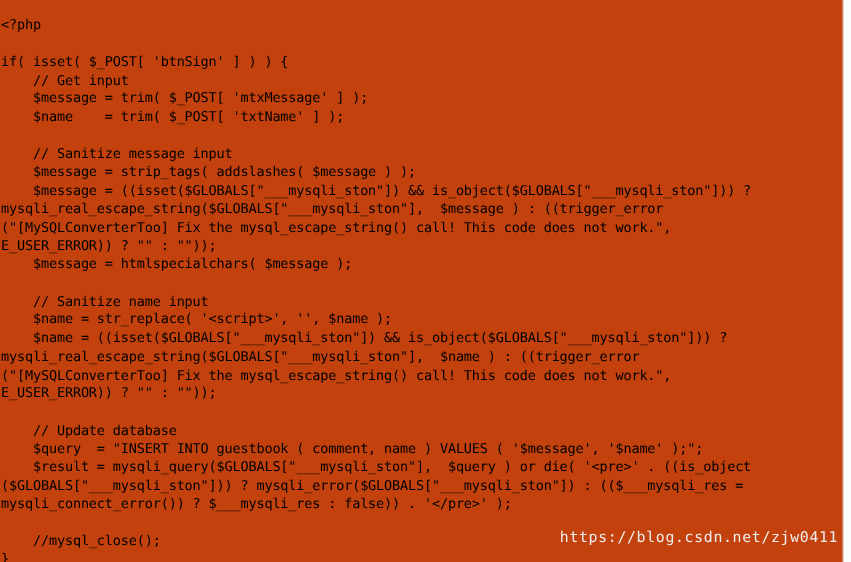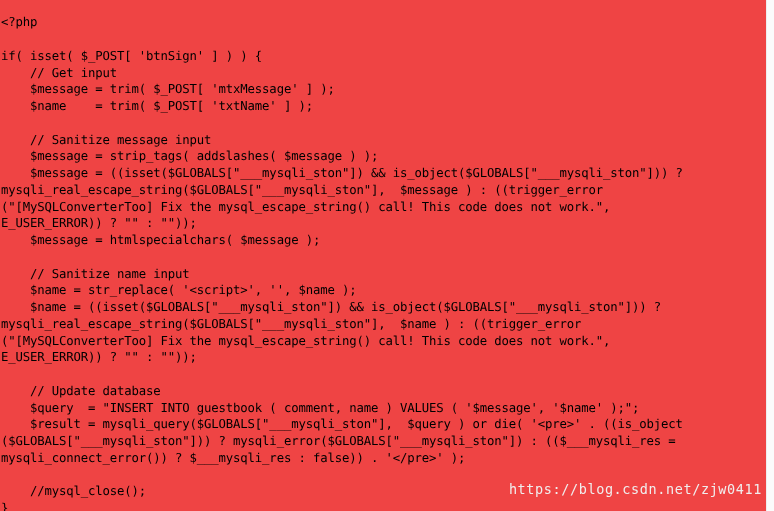--- a/index.html
+++ b/index.html
@@ -73,21 +73,21 @@
     letter-spacing: 0.6px;
     color: #f0eeee;
     user-select: none;
     pointer-events: none;
     white-space: nowrap;
   }
 </style>
 </head>
 <body>
 
-<div id="screenshot" style="background: #ef4444;">
+<div id="screenshot" style="background: #c2410c;">
 
   <pre class="code-block" id="code-block" style="color: rgb(0, 0, 0);"><span class="code-line">&lt;?php</span><span class="code-line blank">&nbsp;</span><span class="code-line">if( isset( $_POST[ 'btnSign' ] ) ) {</span><span class="code-line">    // Get input</span><span class="code-line">    $message = trim( $_POST[ 'mtxMessage' ] );</span><span class="code-line">    $name    = trim( $_POST[ 'txtName' ] );</span><span class="code-line blank">&nbsp;</span><span class="code-line">    // Sanitize message input</span><span class="code-line">    $message = strip_tags( addslashes( $message ) );</span><span class="code-line">    $message = ((isset($GLOBALS["___mysqli_ston"]) &amp;&amp; is_object($GLOBALS["___mysqli_ston"])) ?</span><span class="code-line">mysqli_real_escape_string($GLOBALS["___mysqli_ston"],  $message ) : ((trigger_error</span><span class="code-line">("[MySQLConverterToo] Fix the mysql_escape_string() call! This code does not work.",</span><span class="code-line">E_USER_ERROR)) ? "" : ""));</span><span class="code-line">    $message = htmlspecialchars( $message );</span><span class="code-line blank">&nbsp;</span><span class="code-line">    // Sanitize name input</span><span class="code-line">    $name = str_replace( '&lt;script&gt;', '', $name );</span><span class="code-line">    $name = ((isset($GLOBALS["___mysqli_ston"]) &amp;&amp; is_object($GLOBALS["___mysqli_ston"])) ?</span><span class="code-line">mysqli_real_escape_string($GLOBALS["___mysqli_ston"],  $name ) : ((trigger_error</span><span class="code-line">("[MySQLConverterToo] Fix the mysql_escape_string() call! This code does not work.",</span><span class="code-line">E_USER_ERROR)) ? "" : ""));</span><span class="code-line blank">&nbsp;</span><span class="code-line">    // Update database</span><span class="code-line">    $query  = "INSERT INTO guestbook ( comment, name ) VALUES ( '$message', '$name' );";</span><span class="code-line">    $result = mysqli_query($GLOBALS["___mysqli_ston"],  $query ) or die( '&lt;pre&gt;' . ((is_object</span><span class="code-line">($GLOBALS["___mysqli_ston"])) ? mysqli_error($GLOBALS["___mysqli_ston"]) : (($___mysqli_res =</span><span class="code-line">mysqli_connect_error()) ? $___mysqli_res : false)) . '&lt;/pre&gt;' );</span><span class="code-line blank">&nbsp;</span><span class="code-line">    //mysql_close();</span><span class="code-line">}</span></pre>
 
   <div class="right-gutter"></div>
   <div class="right-rule" style="background: rgb(237, 237, 237);"></div>
 
   <div class="watermark" style="color: rgb(240, 238, 238);">https://blog.csdn.net/zjw0411</div>
 
 </div>
 

